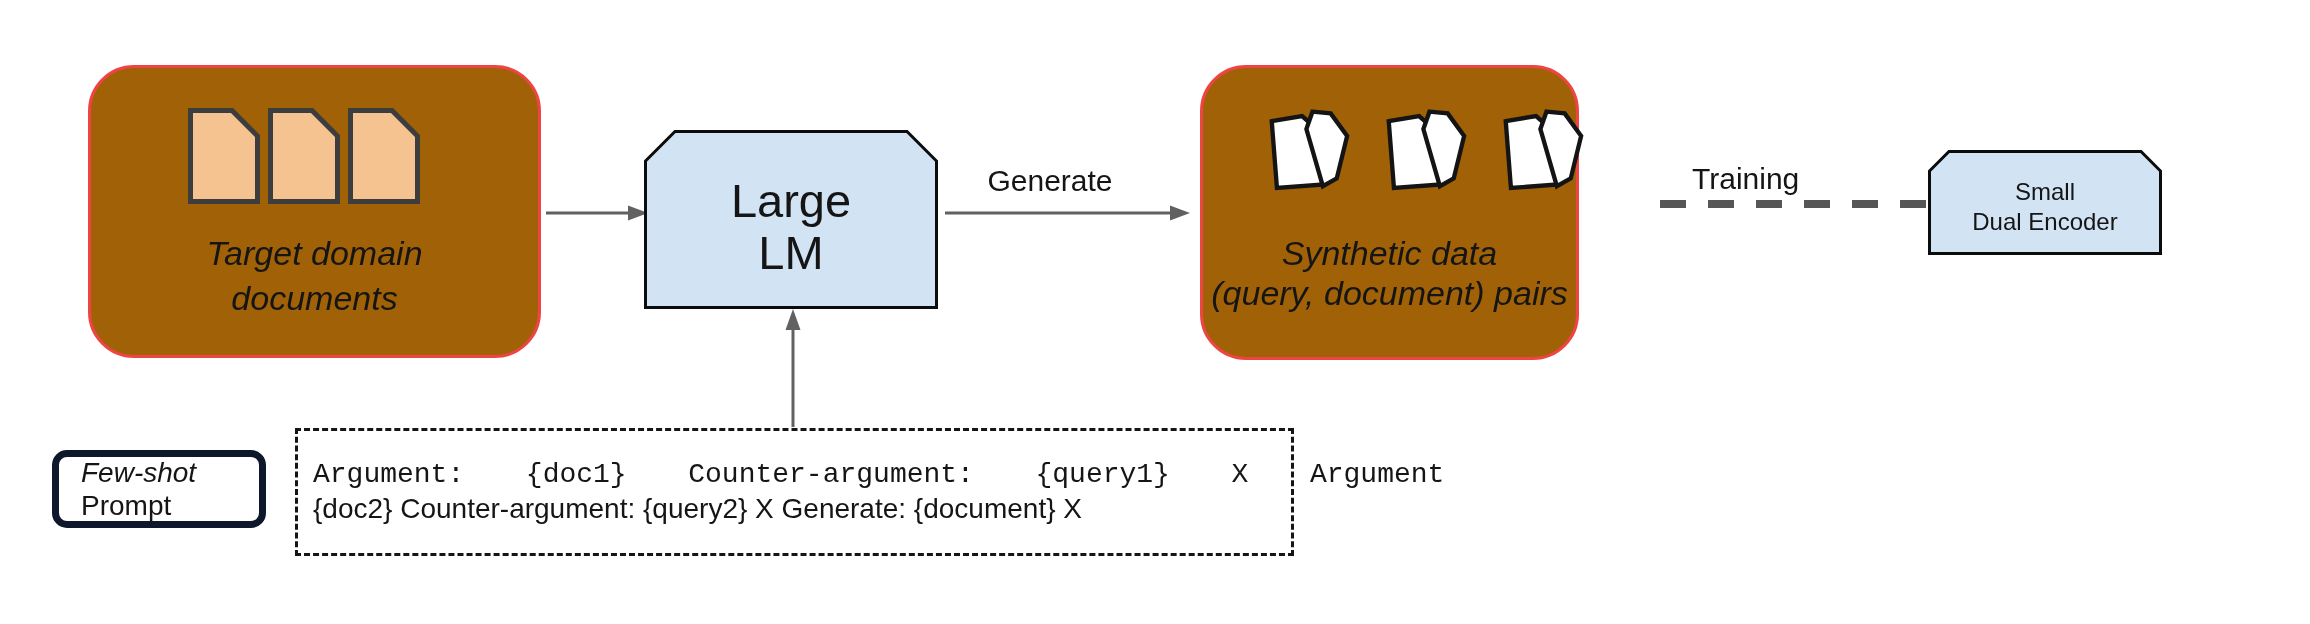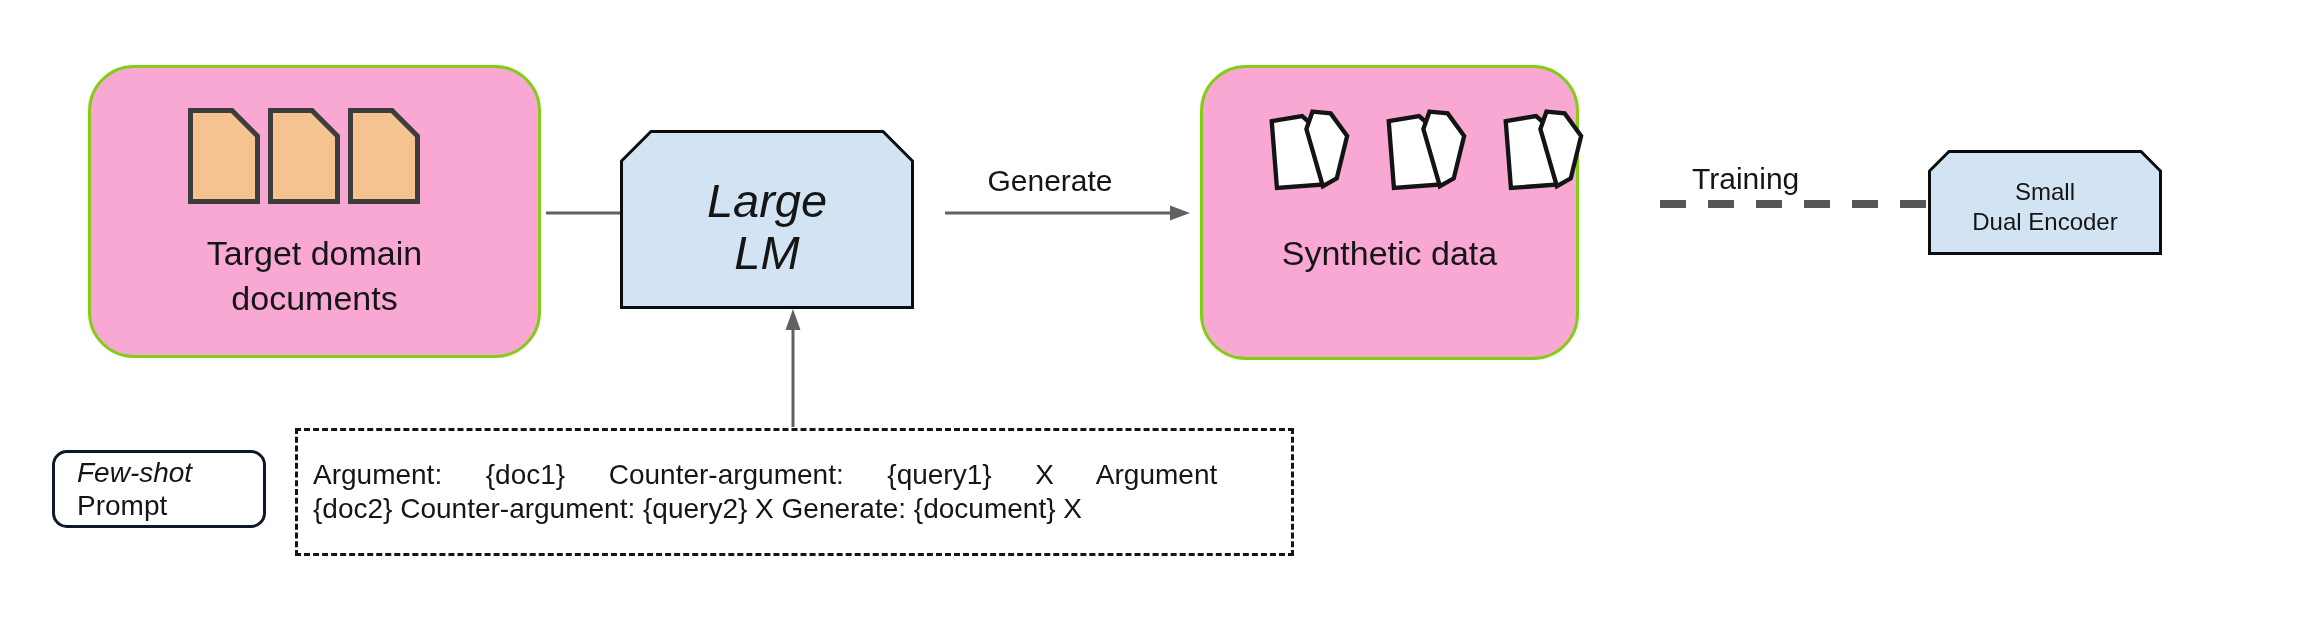--- a/index.html
+++ b/index.html
@@ -2,50 +2,51 @@
 <html><head>
 <meta charset="utf-8">
 <style>
   html,body{margin:0;padding:0;background:#ffffff;}
   .canvas{
     position:relative;width:2310px;height:624px;background:#ffffff;
     font-family:"Liberation Sans",sans-serif;color:#151515;overflow:hidden;
   }
   .connectors{position:absolute;left:0;top:0;}
   .rbox{
-    position:absolute;background:#f9a8d4;border:3px solid #84cc16;border-radius:46px;
+    position:absolute;background:#a16207;border:3px solid #ef4444;border-radius:46px;
     box-sizing:border-box;
+    font-style:italic;
   }
   .icon-svg{position:absolute;}
   .box-label{position:absolute;left:0;right:0;text-align:center;font-size:34px;}
   .poly-wrap{position:absolute;}
   .poly-bg{position:absolute;left:0;top:0;}
   .poly-text{
     position:absolute;left:0;top:0;right:0;bottom:0;
     display:flex;flex-direction:column;align-items:center;justify-content:center;
     text-align:center;
   }
   .lm-text{font-size:47px;line-height:52px;padding-top:14px;}
   .de-text{font-size:24px;line-height:30px;padding-top:8px;}
   .flow-label{position:absolute;font-size:30px;}
   .fewshot-box{
     position:absolute;left:52px;top:450px;width:214px;height:78px;
-    border:3px solid #0f172a;border-radius:15px;box-sizing:border-box;
+    border:7px solid #0f172a;border-radius:15px;box-sizing:border-box;
     display:flex;flex-direction:column;justify-content:center;
     padding-left:22px;font-size:28px;line-height:33px;
   }
   .fs-italic{font-style:italic;}
   .prompt-box{
     position:absolute;left:295px;top:428px;width:999px;height:128px;
     border:3px dashed #151515;box-sizing:border-box;
     display:flex;flex-direction:column;justify-content:center;
     padding-left:15px;font-size:28px;line-height:34px;
   }
   .prompt-line{white-space:pre;}
-  .gap-wide{word-spacing:14px;}
+  .gap-wide{word-spacing:14px;font-family:Liberation Mono, monospace;}
 </style>
 </head>
 <body>
 
 <div class="canvas">
 
   <svg class="connectors" width="2310" height="624" viewBox="0 0 2310 624">
     <g>
       <line x1="546" y1="213" x2="630" y2="213" stroke="#616161" stroke-width="3"></line>
       <polygon points="628,205.5 628,220.5 648,213" fill="#616161"></polygon>
@@ -72,21 +73,21 @@
         <polygon points="82.5,2.5 124,2.5 149.5,28 149.5,93.5 82.5,93.5"></polygon>
         <polygon points="162.5,2.5 204,2.5 229.5,28 229.5,93.5 162.5,93.5"></polygon>
       </g>
     </svg>
     <div class="box-label" style="top:163px;line-height:45px;">
       <div>Target domain</div>
       <div>documents</div>
     </div>
   </div>
 
-  <div class="poly-wrap" style="left:620px;top:130px;width:294px;height:179px;font-style:italic;">
+  <div class="poly-wrap" style="left:644px;top:130px;width:294px;height:179px;">
     <svg class="poly-bg" width="294" height="179" viewBox="0 0 294 179">
       <polygon points="1.5,31 31,1.5 263,1.5 292.5,31 292.5,177.5 1.5,177.5" fill="#D2E3F3" stroke="#0c0c0c" stroke-width="3"></polygon>
     </svg>
     <div class="poly-text lm-text">
       <div>Large</div>
       <div>LM</div>
     </div>
   </div>
 
   <div class="flow-label" style="left:955px;top:164px;width:190px;text-align:center;">Generate</div>
@@ -103,20 +104,21 @@
           <polygon points="59,10 80,12 99,38 87,87 71,96 52,30"></polygon>
         </g>
         <g transform="translate(270,0)">
           <polygon points="12,21 47,15 62,28 72,94 18,98"></polygon>
           <polygon points="59,10 80,12 99,38 87,87 71,96 52,30"></polygon>
         </g>
       </g>
     </svg>
     <div class="box-label" style="top:165px;line-height:40px;">
       <div>Synthetic data</div>
+      <div>(query, document) pairs</div>
     </div>
   </div>
 
   <div class="flow-label" style="left:1692px;top:134px;margin-top:28px;">Training</div>
 
   <div class="poly-wrap" style="left:1928px;top:150px;width:234px;height:105px;">
     <svg class="poly-bg" width="234" height="105" viewBox="0 0 234 105">
       <polygon points="1.5,21 21,1.5 213,1.5 232.5,21 232.5,103.5 1.5,103.5" fill="#D2E3F3" stroke="#0c0c0c" stroke-width="3"></polygon>
     </svg>
     <div class="poly-text de-text">

